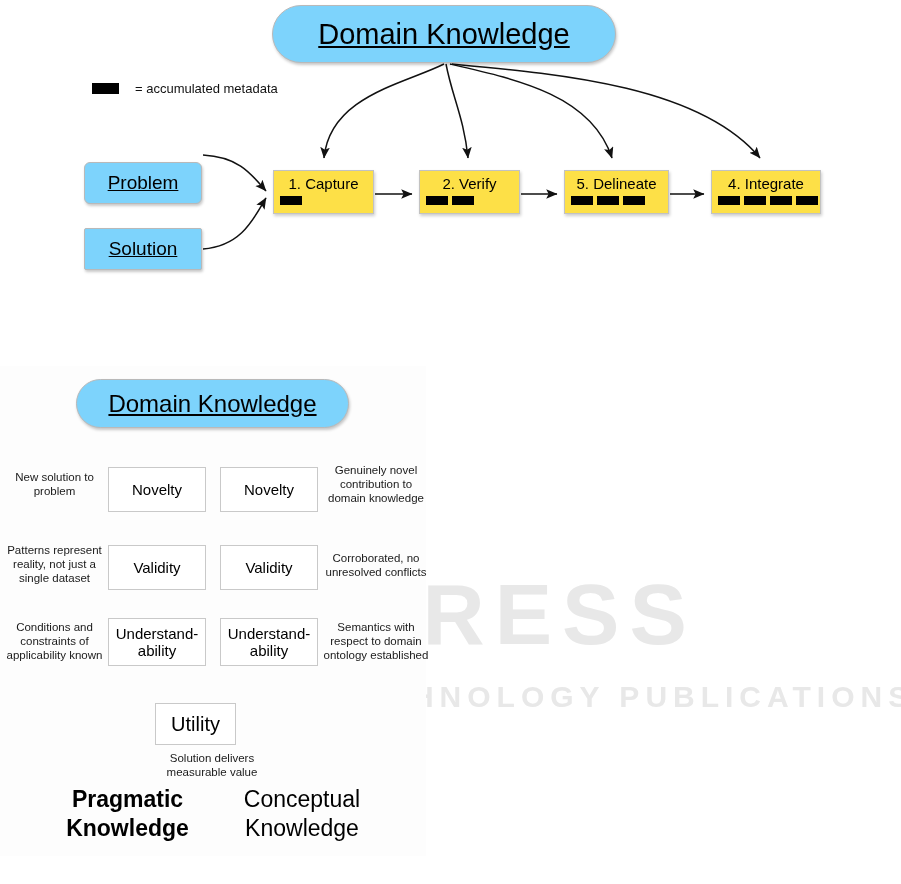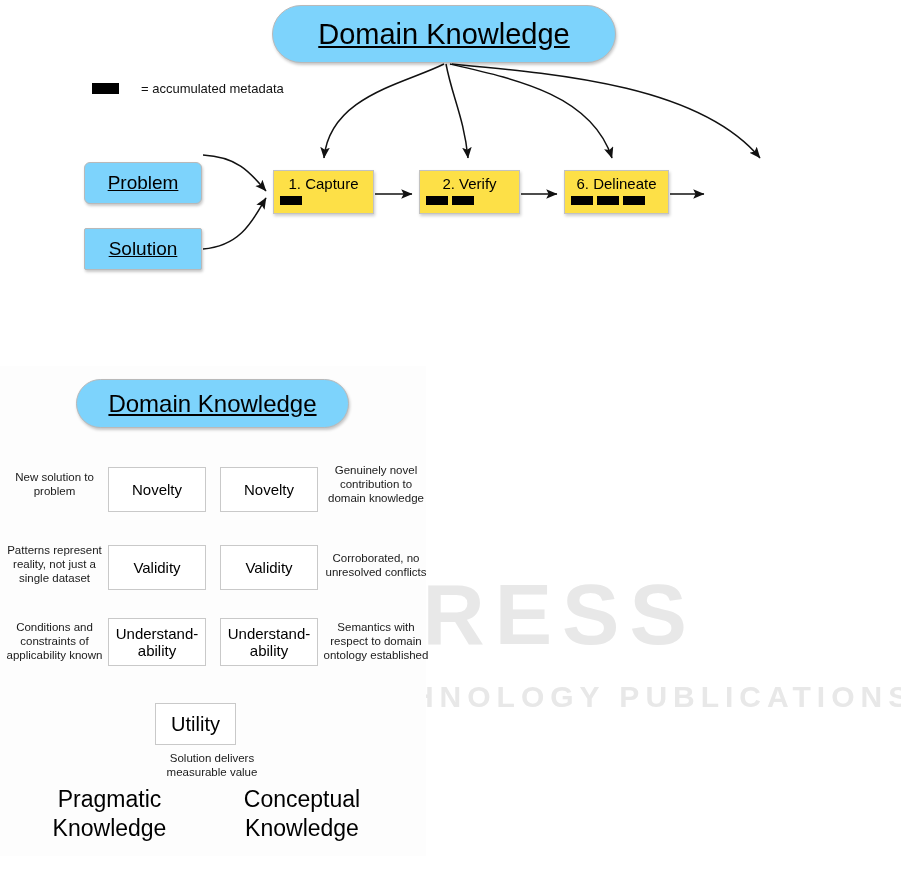--- a/index.html
+++ b/index.html
@@ -75,21 +75,21 @@
   .stepbox .label{line-height:18px;white-space:nowrap;}
   .bars{display:flex;gap:4px;margin-top:3px;align-self:flex-start;margin-left:6px;}
   .bar{width:22px;height:9px;background:#000;display:block;}
 
   #step1{left:273px;top:170px;width:101px;}
   #step2{left:419px;top:170px;width:101px;}
   #step3{left:564px;top:170px;width:105px;}
   #step4{left:711px;top:170px;width:110px;}
 
   
-  #legend{position:absolute;left:92px;top:81px;display:flex;align-items:center;gap:22px;z-index:3;}
+  #legend{position:absolute;left:92px;top:81px;display:flex;align-items:center;gap:16px;z-index:3;}
   #legend .bar{width:27px;height:11px;}
   #legend .legend-text{font-size:13px;color:#111;}
 
   
   #panel{
     position:absolute;left:0;top:366px;width:426px;height:490px;
     background:#fdfdfd;
     z-index:1;
   }
   #dk-bottom{left:76px;top:379px;width:273px;height:49px;font-size:24px;}
@@ -116,21 +116,21 @@
   #ann-l2{left:2px;top:543px;width:105px;}
   #ann-l3{left:2px;top:620px;width:105px;}
   #ann-r1{left:322px;top:463px;width:108px;}
   #ann-r2{left:322px;top:551px;width:108px;}
   #ann-r3{left:322px;top:620px;width:108px;}
   #ann-util{left:152px;top:751px;width:120px;}
 
   .bigcap{
     position:absolute;font-size:23px;line-height:29px;text-align:center;z-index:3;
   }
-  #cap-left{left:42px;top:785px;width:135px;}
+  #cap-left{left:60px;top:785px;width:135px;font-weight:bold;}
   #cap-right{left:232px;top:785px;width:140px;}
 </style>
 </head>
 <body>
 
 <div class="canvas">
 
   <div class="wm wm-big">SCITEPRESS</div>
   <div class="wm wm-small">SCIENCE AND TECHNOLOGY PUBLICATIONS</div>
 
@@ -204,22 +204,31 @@
       </span>
   </div>
   <div class="stepbox" id="step2">
     <span class="label">2. Verify</span>
     <span class="bars">
         <span class="bar"></span>
         <span class="bar"></span>
       </span>
   </div>
   <div class="stepbox" id="step3">
-    <span class="label">6. Delineate</span>
-    <span class="bars">
+    <span class="label">5. Delineate</span>
+    <span class="bars">
+        <span class="bar"></span>
+        <span class="bar"></span>
+        <span class="bar"></span>
+      </span>
+  </div>
+  <div class="stepbox" id="step4">
+    <span class="label">4. Integrate</span>
+    <span class="bars">
+        <span class="bar"></span>
         <span class="bar"></span>
         <span class="bar"></span>
         <span class="bar"></span>
       </span>
   </div>
 
   <div class="node rounded" id="dk-bottom">Domain Knowledge</div>
 
   <div class="qbox" id="nov-l">Novelty</div>
   <div class="qbox" id="nov-r">Novelty</div>

